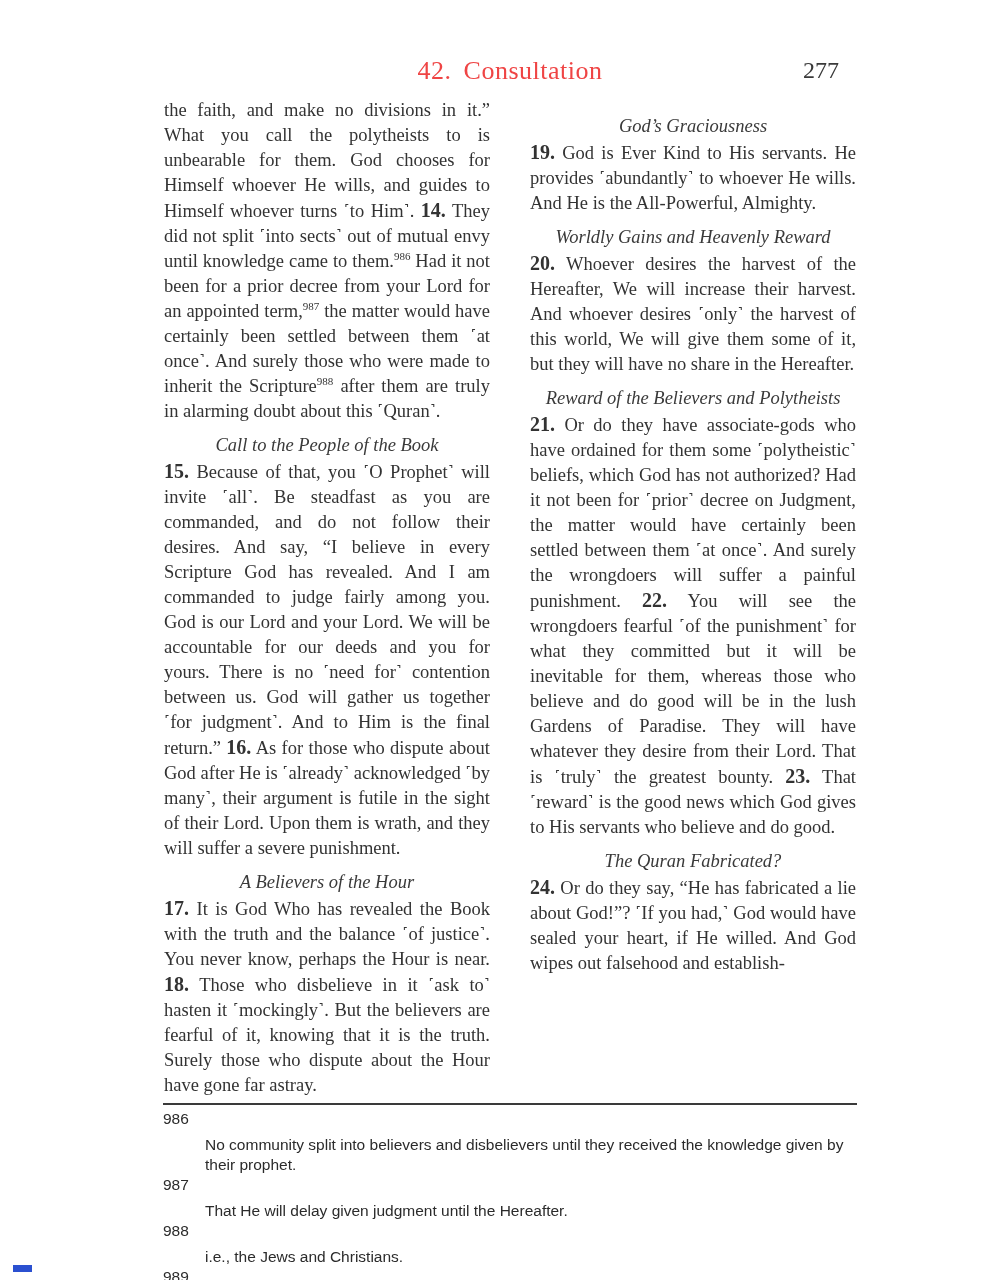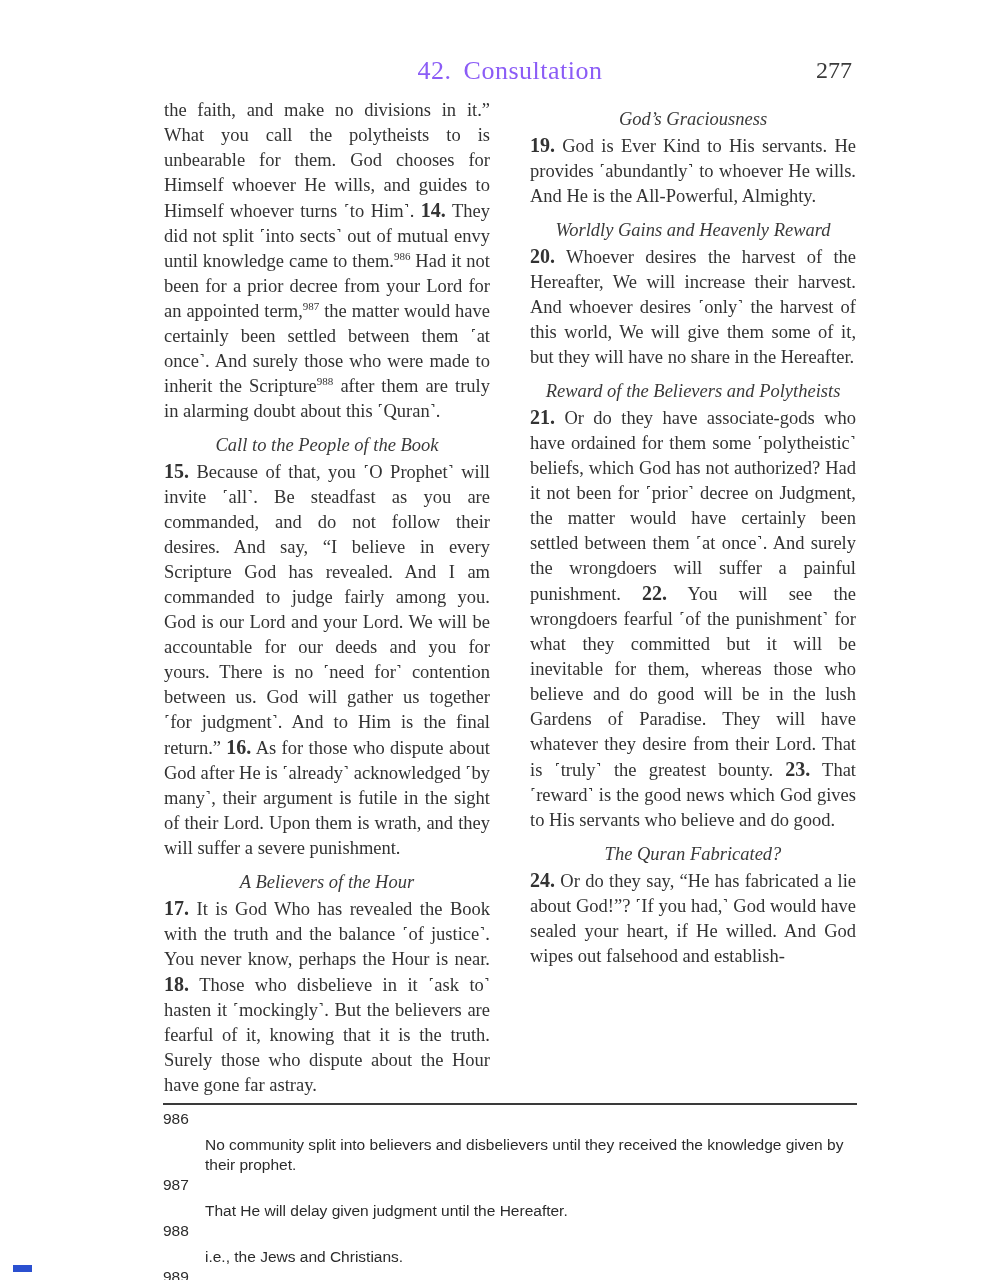--- a/index.html
+++ b/index.html
@@ -4,38 +4,38 @@
 <style>
   html,body{margin:0;padding:0;}
   body{
     width:989px;height:1280px;overflow:hidden;position:relative;
     background:#ffffff;color:#333333;
     font-family:"Liberation Serif","DejaVu Serif","DejaVu Sans",serif;
   }
   .content{position:absolute;left:164px;top:56px;width:692px;}
   .page-header{position:relative;height:42px;}
   .page-title{
-    margin:0;text-align:center;font-weight:400;font-size:26px;color:#8b5cf6;
+    margin:0;text-align:center;font-weight:400;font-size:26px;color:#ef4444;
     letter-spacing:0.5px;
   }
   .chapter-number{margin-right:12px;}
   .page-number{
-    position:absolute;right:4px;top:1px;font-size:24px;color:#3a3a3a;
+    position:absolute;right:17px;top:1px;font-size:24px;color:#3a3a3a;
   }
   .columns{display:flex;gap:40px;}
   .col{
     width:335px;font-size:18.5px;line-height:25px;text-align:justify;
     hyphens:auto;-webkit-hyphens:auto;color:#333333;
   }
   p.body-para{margin:0;}
   .section-heading{
     font-style:italic;text-align:center;font-size:18.5px;line-height:25px;
     margin:9px 0 1px 0;color:#3a3a3a;
   }
-  .col .section-heading:first-child{margin-top:9px;}
+  .col .section-heading:first-child{margin-top:16px;}
   .vnum{font-weight:bold;font-size:20px;}
   sup.fnref{font-size:11px;line-height:0;vertical-align:super;}
   .footnotes{position:absolute;left:163px;top:1103px;width:694px;}
   .fnrule{border:none;border-top:2px solid #3a3a3a;margin:0 0 4px 0;}
   .fnlist{
     margin:0;padding:0;list-style:none;
     font-family:"Liberation Sans","DejaVu Sans",sans-serif;
     font-size:15.5px;line-height:20px;color:#2b2b2b;
   }
   .fnitem{display:flex;}

